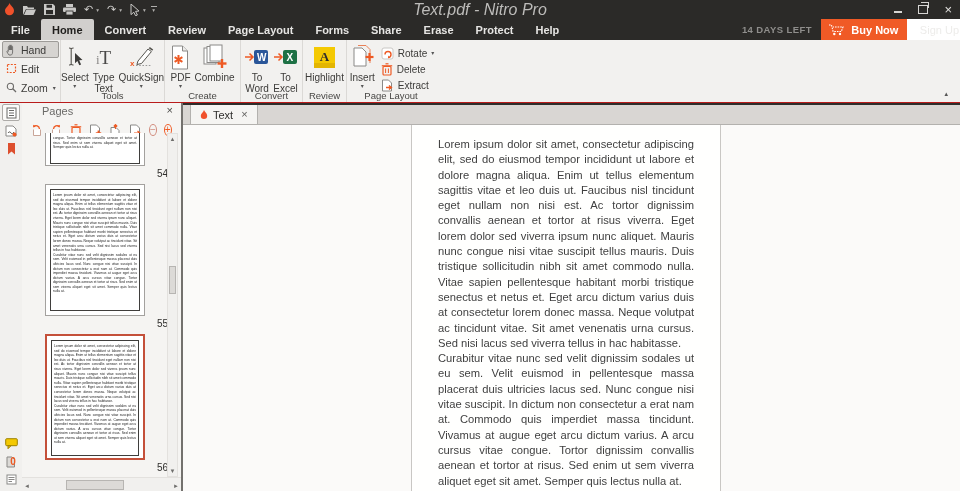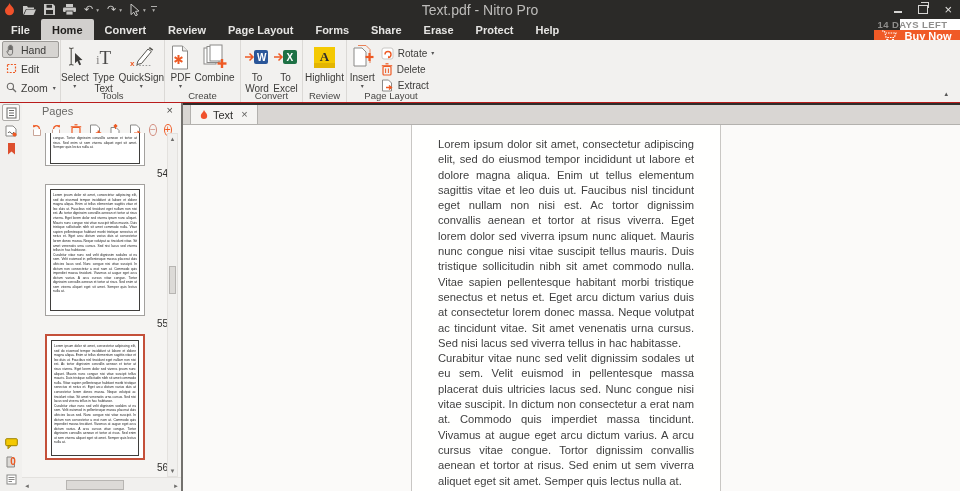--- a/index.html
+++ b/index.html
@@ -8,32 +8,32 @@
   svg{display:block}
   
   #titlebar{position:absolute;left:0;top:0;width:960px;height:19px;background:#2b2a28;}
   .qat{position:absolute;left:4px;top:0;height:19px;display:flex;align-items:center;gap:8px;}
   .qat .glyph{color:#cfcecc;font-size:11px;line-height:1;}
   .mini-caret{font-size:5.5px;color:#b0afad;margin-left:-5px;}
   .qat-more{display:flex;flex-direction:column;align-items:center;margin-left:-3px;}
   .qat-more .bar{width:6px;border-top:1px solid #b0afad;margin-bottom:1px;}
   .qat-more .glyph{font-size:5.5px;color:#b0afad;}
   #title-text{position:absolute;left:50%;top:0;transform:translateX(-50%);height:19px;
-              display:flex;align-items:center;font-size:14px;color:#bdbcba;}
+              display:flex;align-items:center;font-size:16px;color:#bdbcba;font-style:italic;}
   .winctl{position:absolute;right:8px;top:0;height:19px;display:flex;align-items:center;gap:16px;}
   .win-min{width:8px;border-bottom:2px solid #d6d5d3;height:4px;}
   .win-restore{position:relative;width:8px;height:7px;border:1px solid #d6d5d3;}
   .win-restore::before{content:"";position:absolute;left:2px;top:-4px;width:7px;height:5px;
                        border:1px solid #d6d5d3;border-left:none;border-bottom:none;}
   .win-close{color:#e2e1df;font-size:13px;line-height:1;}
   
   #tabrow{position:absolute;left:0;top:19px;width:900px;height:21px;background:#2b2a28;display:flex;}
   .rtab{padding:0 11px;display:flex;align-items:center;font-size:11px;font-weight:600;color:#e6e5e3;}
   .rtab.active{background:#d1cfcd;color:#1f1e1c;border-radius:2px 2px 0 0;}
-  #trialarea{position:absolute;right:0;top:19px;height:21px;display:flex;align-items:center;flex-direction:column;}
+  #trialarea{position:absolute;right:0;top:19px;height:21px;display:flex;align-items:center;}
   #days-left{color:#8f8e8c;font-size:9.5px;font-weight:bold;letter-spacing:.4px;margin-right:9px;}
   #buy-now{width:86px;height:21px;background:#f05a26;display:flex;align-items:center;
            justify-content:center;gap:7px;color:#fff;font-weight:bold;font-size:11px;}
   #sign-up{color:#edecea;font-size:11px;margin:0 1px 0 13px;}
   
   #ribbon{position:absolute;left:0;top:40px;width:960px;height:62px;background:#f2f1ef;
           border-bottom:5px solid #b91c1c;}
   #modes{position:absolute;left:2px;top:1px;width:57px;}
   .mode{height:15px;display:flex;align-items:center;gap:4px;padding:0 3px;font-size:10.5px;
         color:#3c3b39;margin-bottom:2px;border:1px solid transparent;}

